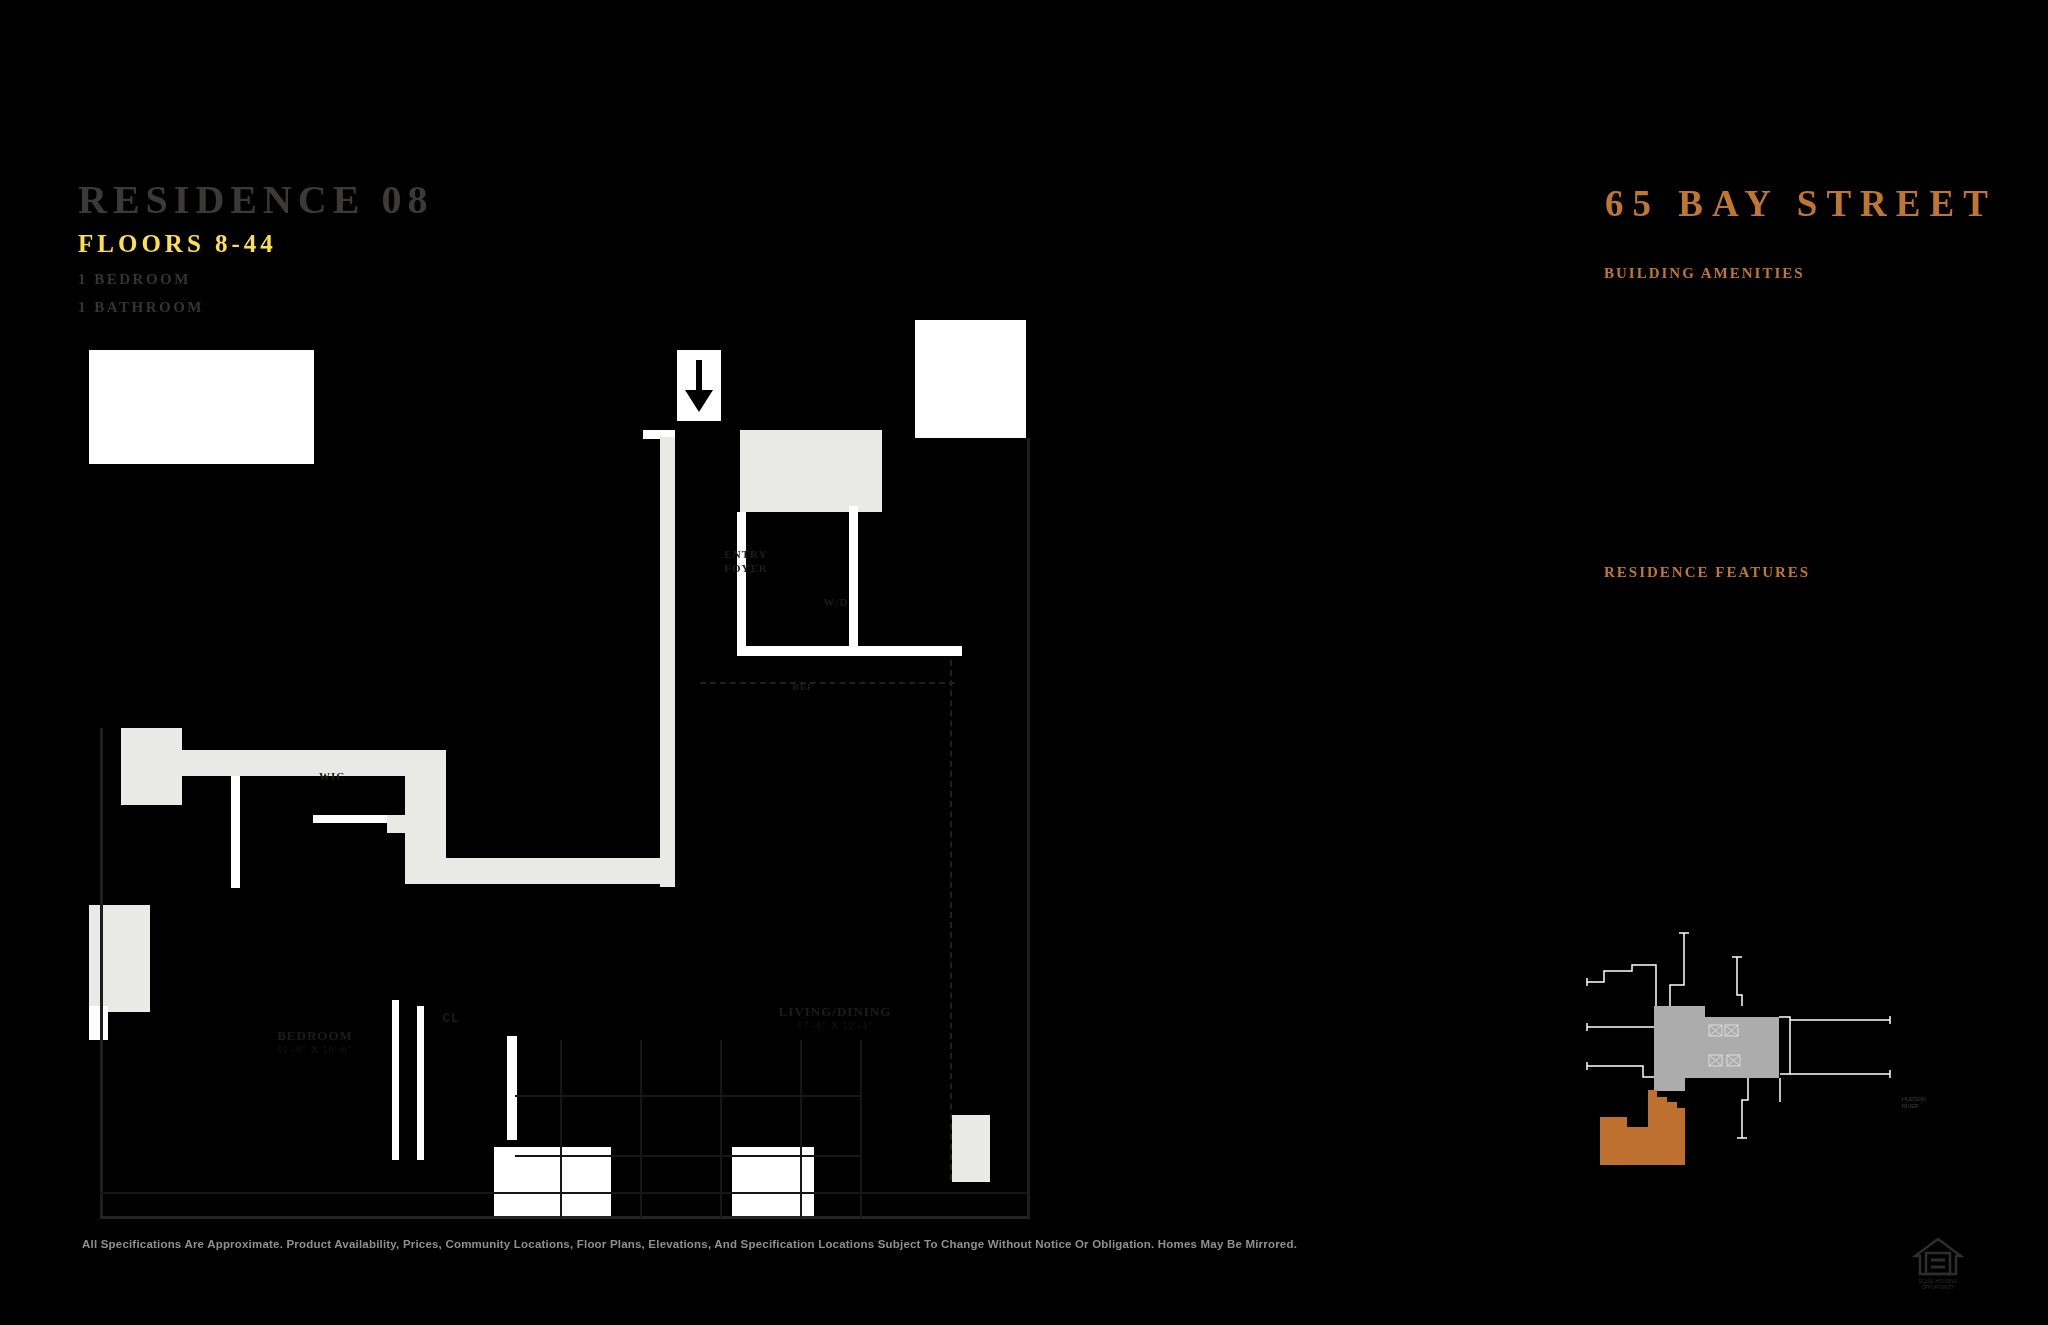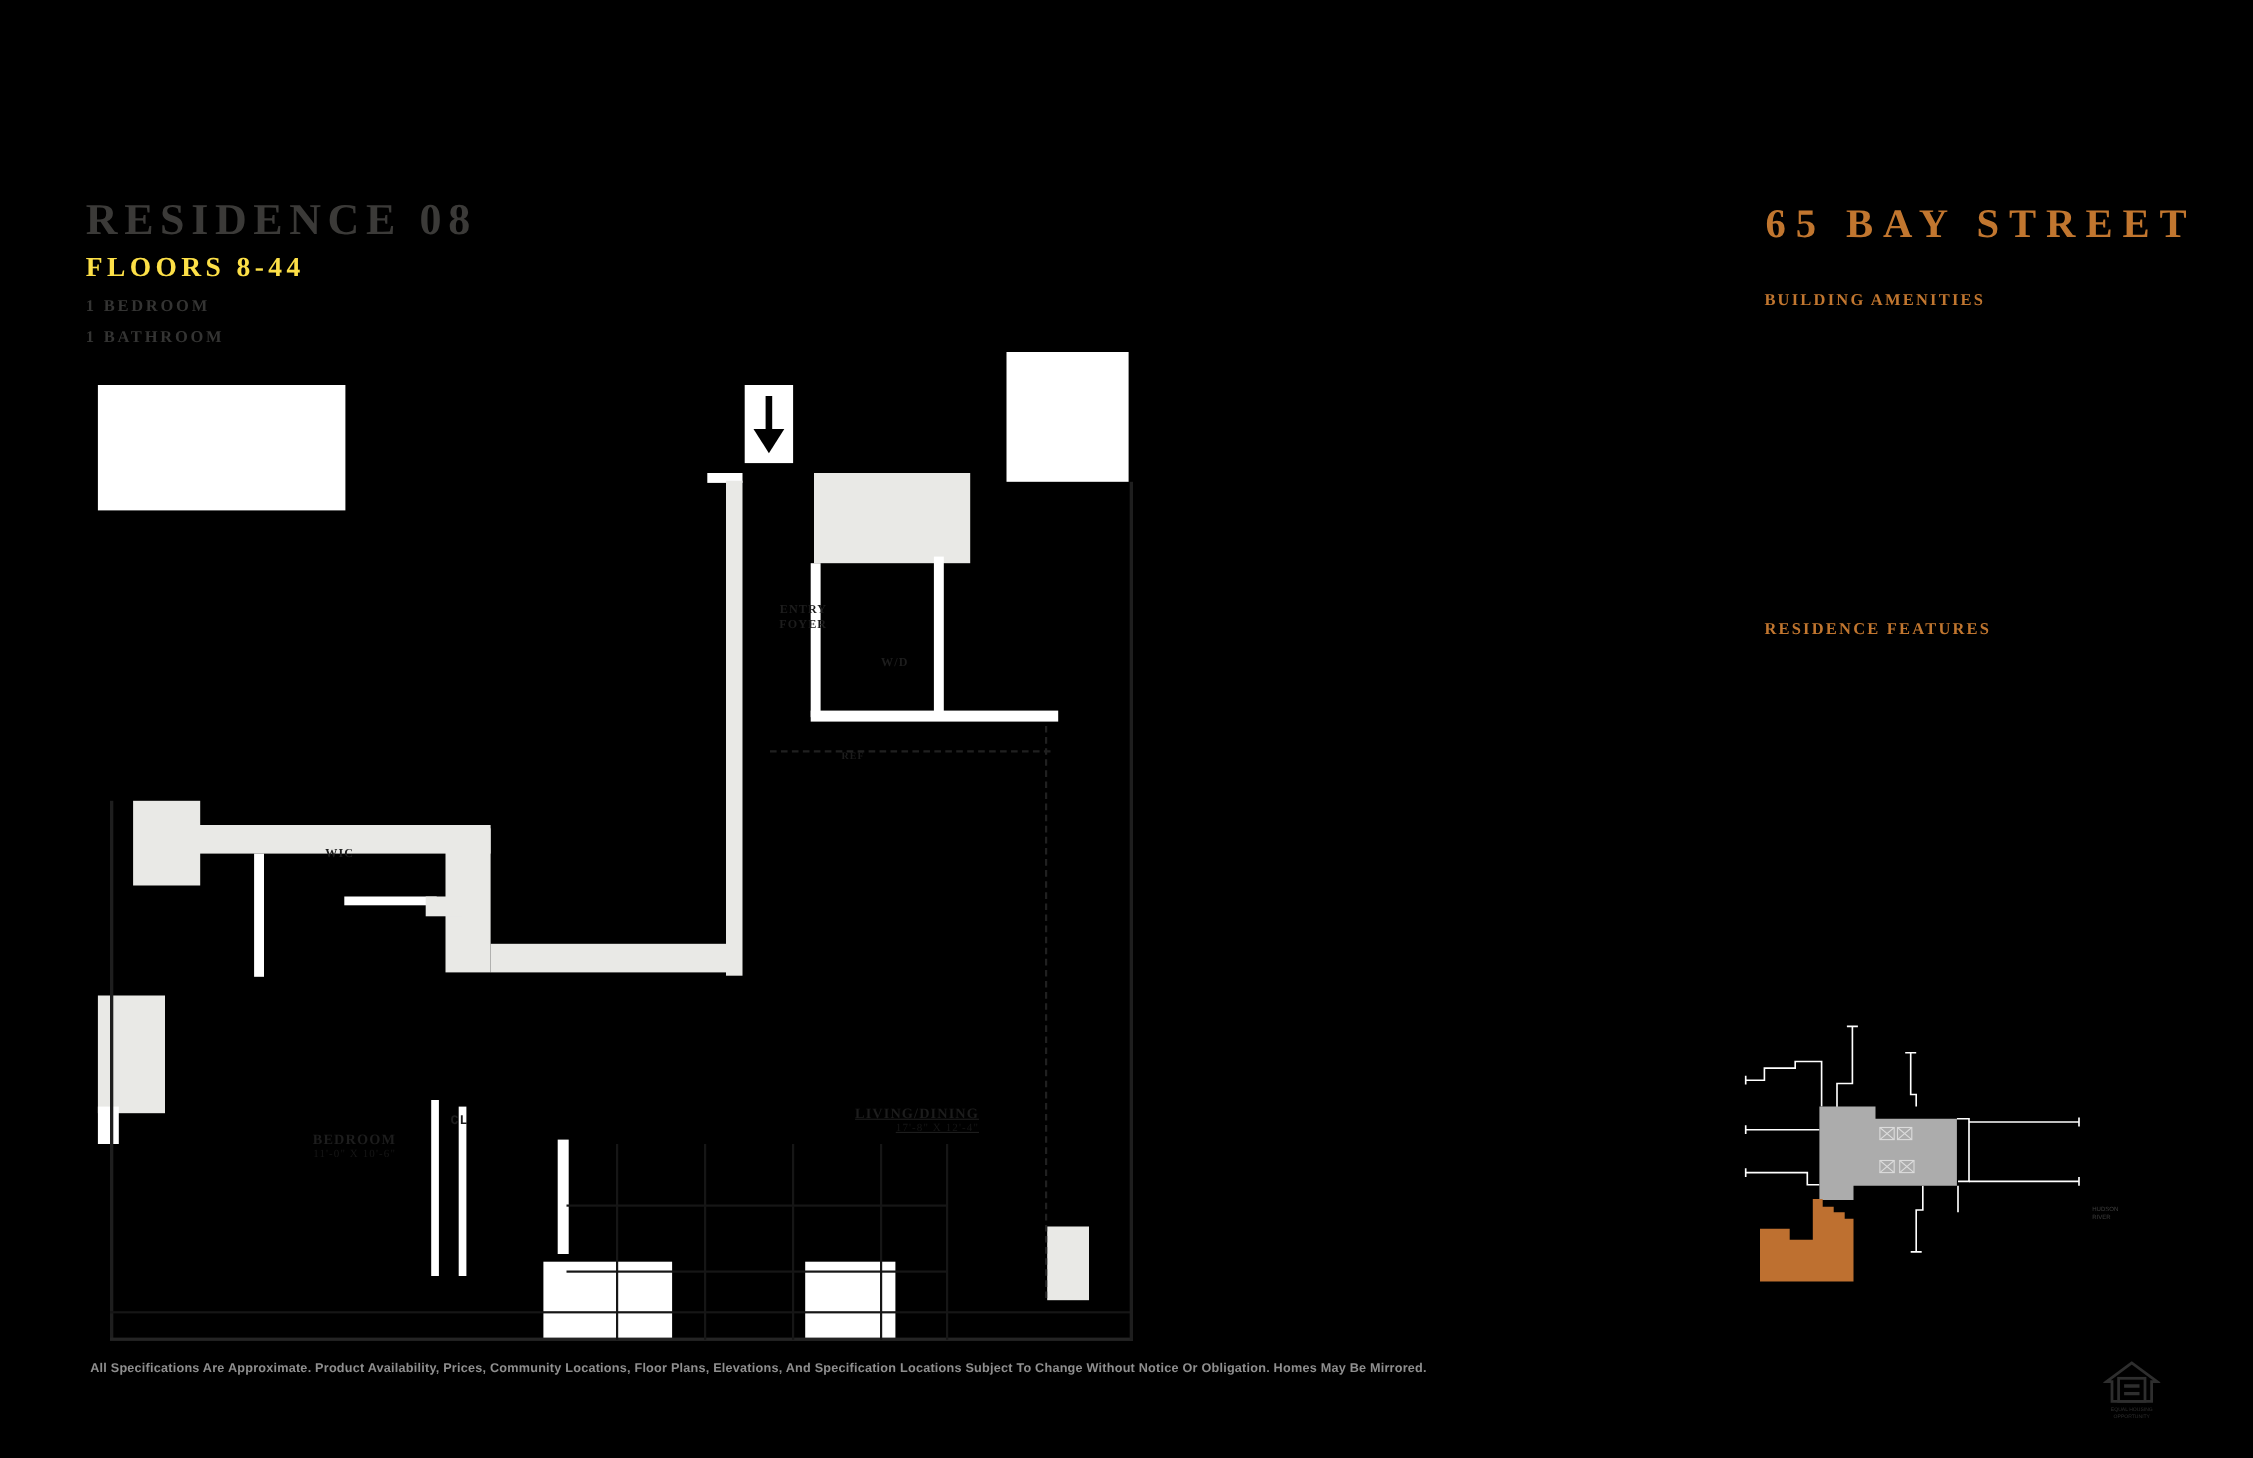--- a/index.html
+++ b/index.html
@@ -12,21 +12,21 @@
   .ld{background:#1E1E1E;}          
   .ld2{background:#242424;}
   .grid{background:#161616;}
   
   .h-res{color:#3B3A38;font-weight:bold;font-size:40px;letter-spacing:6px;}
   .h-floors{color:#fde047;font-weight:bold;font-size:25px;letter-spacing:4px;}
   .h-spec{color:#343433;font-weight:bold;font-size:15px;letter-spacing:2.5px;}
   .h-bay{color:#C1762F;font-weight:bold;font-size:37px;letter-spacing:9px;white-space:nowrap;margin-left:24px;}
   .h-sec{color:#C1762F;font-weight:bold;font-size:15px;letter-spacing:2px;margin-left:19px;}
   
-  .rlbl{color:#1D1D1D;font-weight:bold;letter-spacing:1px;text-align:right;line-height:1.25;}
+  .rlbl{color:#1D1D1D;font-weight:bold;letter-spacing:1px;text-align:center;line-height:1.25;margin-left:40px;}
   .rlbl .dims{font-weight:normal;color:#161616;}
   .dash-h{border-top:2px dashed #202020;}
   .dash-v{border-left:2px dashed #202020;}
   .disc{color:#8F8F8F;font-family:"Liberation Sans",sans-serif;font-size:11.5px;
         font-weight:bold;letter-spacing:0.2px;white-space:nowrap;}
 </style>
 </head>
 <body>
 
 <div id="canvas">
@@ -101,21 +101,21 @@
       <div>FOYER</div>
     </div>
     <div class="abs rlbl" style="left:766px;top:596px;width:60px;font-size:11px;">W/D</div>
     <div class="abs rlbl" style="left:740px;top:682px;width:46px;font-size:9px;">REF</div>
     <div class="abs rlbl" style="left:262px;top:770px;width:60px;font-size:11px;">WIC</div>
     <div class="abs rlbl" style="left:396px;top:1012px;width:30px;font-size:12px;font-family:Liberation Mono, monospace;">CL</div>
     <div class="abs rlbl" style="left:190px;top:1028px;width:170px;font-size:13px;">
       <div>BEDROOM</div>
       <div class="dims" style="font-size:10px;">11'-0" X 10'-6"</div>
     </div>
-    <div class="abs rlbl" style="left:700px;top:1004px;width:190px;font-size:13px;text-decoration:underline;">
+    <div class="abs rlbl" style="left:700px;top:1004px;width:190px;font-size:13px;">
       <div>LIVING/DINING</div>
       <div class="dims" style="font-size:10px;">17'-8" X 12'-4"</div>
     </div>
   </div>
 
   <svg class="abs" style="left:1574px;top:925px;" width="360" height="260" viewBox="0 0 360 260">
 
     <g stroke="#FFFFFF" stroke-width="1.5" fill="none">
       <path d="M110,8 V60 H96 V82"></path>
         <path d="M105,8 H115"></path>

